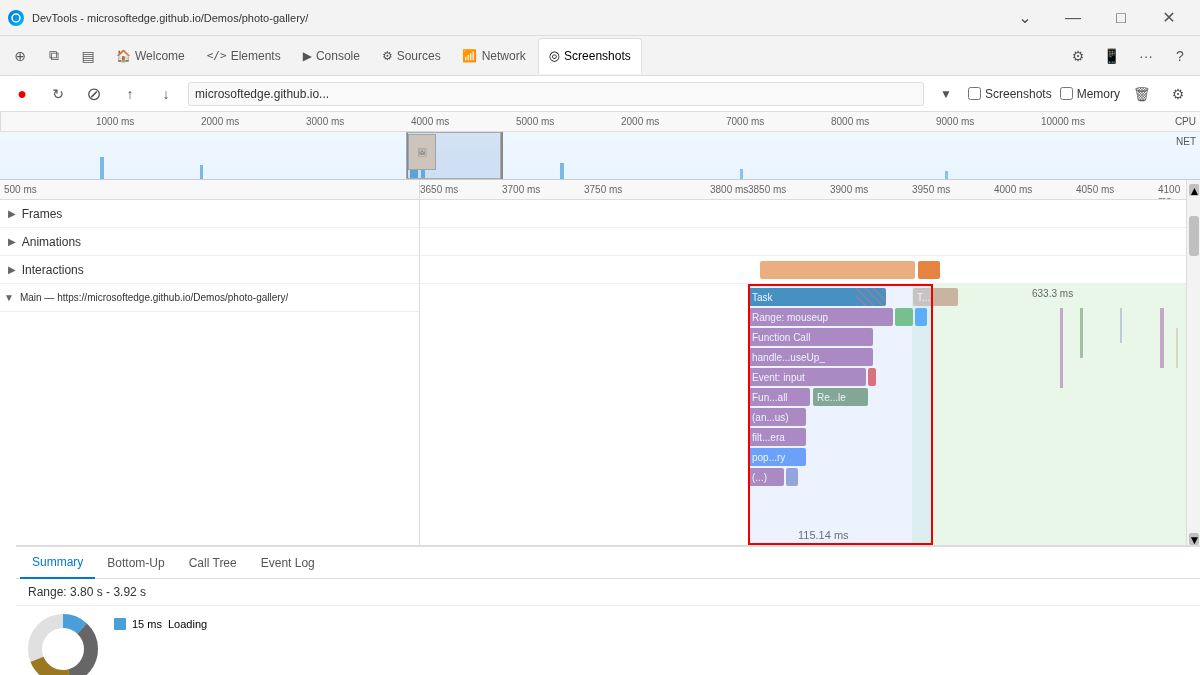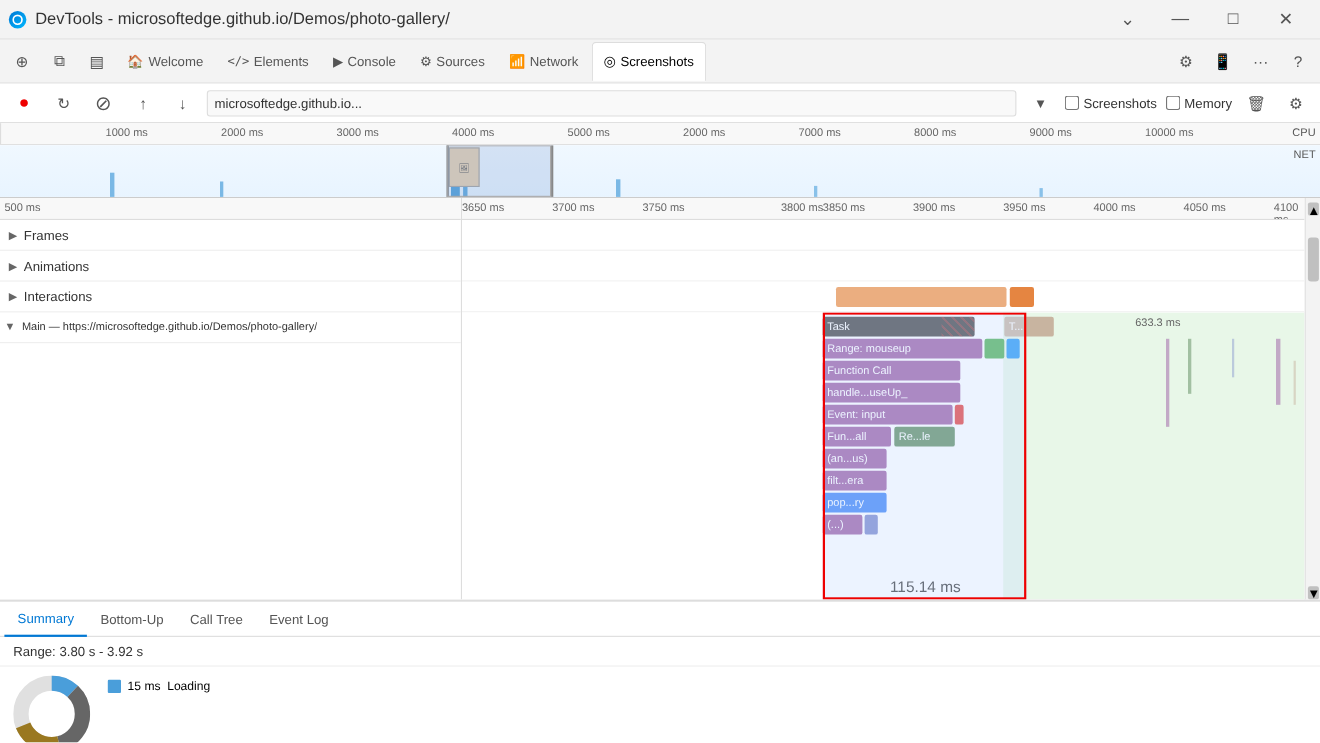--- a/index.html
+++ b/index.html
@@ -3,21 +3,21 @@
   <meta charset="utf-8">
   <style>
     * { margin: 0; padding: 0; box-sizing: border-box; }
     body { font-family: 'Segoe UI', Arial, sans-serif; font-size: 12px; background: #fff; width: 1200px; height: 675px; overflow: hidden; }
 
     
     .title-bar {
       display: flex; align-items: center; background: #f3f3f3; height: 36px;
       padding: 0 8px; border-bottom: 1px solid #ddd; gap: 8px;
     }
-    .title-bar-text { font-size: 15px; color: #333; flex: 1; }
+    .title-bar-text { font-size: 11px; color: #333; flex: 1; }
     .title-bar-controls { display: flex; gap: 2px; }
     .title-bar-btn { width: 46px; height: 36px; border: none; background: transparent; cursor: pointer; font-size: 16px; display: flex; align-items: center; justify-content: center; color: #555; }
 
     
     .nav-tabs {
       display: flex; align-items: center; background: #f3f3f3; height: 40px;
       padding: 0 4px; border-bottom: 1px solid #ddd; gap: 2px;
     }
     .nav-icon-btn { width: 32px; height: 32px; border: none; background: transparent; cursor: pointer; display: flex; align-items: center; justify-content: center; border-radius: 4px; color: #555; font-size: 14px; }
     .nav-tab { display: flex; align-items: center; gap: 4px; padding: 0 10px; height: 36px; border: none; background: transparent; cursor: pointer; font-size: 12px; color: #555; border-radius: 4px 4px 0 0; white-space: nowrap; }
@@ -37,21 +37,21 @@
 
     .section-row {
       display: flex; align-items: center; height: 28px;
       border-bottom: 1px solid #eee; padding: 0 8px; cursor: pointer;
       font-size: 12px; color: #333;
     }
     .section-row .arrow { margin-right: 6px; font-size: 10px; color: #666; }
     .section-row.main-row { font-size: 11px; padding: 0 4px; }
 
     
-    .bottom-panel { height: 130px; border-top: 2px solid #ddd; background: #fff; display: flex; flex-direction: column; }
+    .bottom-panel { height: 130px; border-top: 2px solid #ddd; background: #fff; display: flex; flex-direction: column; margin-left: 16px; }
     .bottom-tabs { display: flex; border-bottom: 1px solid #ddd; height: 32px; align-items: center; padding: 0 4px; }
     .bottom-tab { padding: 0 12px; height: 32px; border: none; background: transparent; cursor: pointer; font-size: 12px; color: #555; display: flex; align-items: center; }
     .bottom-tab.active { color: #0078d4; border-bottom: 2px solid #0078d4; font-weight: 500; }
     .legend-item { display: flex; align-items: center; gap: 6px; font-size: 11px; }
     .legend-color { width: 12px; height: 12px; border-radius: 1px; }
 
     
     .scrollbar-v { width: 14px; background: #f3f3f3; border-left: 1px solid #ddd; display: flex; flex-direction: column; align-items: center; }
     .scrollbar-thumb { width: 10px; background: #c0c0c0; border-radius: 3px; margin-top: 20px; height: 40px; }
 
@@ -242,21 +242,21 @@
     </div>
 
     <div style="flex:1; position:relative; overflow:hidden; background:#fff;">
 
       <div style="position:absolute; top:0; left:492px; right:0; height:100%; background:rgba(180,230,180,0.3);">
         <span style="position:absolute; top:4px; left:120px; font-size:10px; color:#666;">633.3 ms</span>
       </div>
 
       <div class="selection-box" style="left:328px; top:0; width:185px; bottom:0;"></div>
 
-      <div class="flame-item" style="left:328px; top:4px; width:138px; background:#404040;">
+      <div class="flame-item" style="left:328px; top:4px; width:138px; background:#0369a1;">
         <span>Task</span>
         <div style="position:absolute;right:0;top:0;bottom:0;width:30px;background:repeating-linear-gradient(45deg,rgba(200,60,60,0.4),rgba(200,60,60,0.4) 2px,transparent 2px,transparent 6px);"></div>
       </div>
       <div class="flame-item" style="left:493px; top:4px; width:45px; background:#c8b4a0;">
         <span>T...</span>
       </div>
 
       <div class="flame-item" style="left:328px; top:24px; width:145px; background:#9b5ca4;">
         <span>Range: mouseup</span>
       </div>
@@ -293,21 +293,21 @@
 
       <div class="flame-item" style="left:328px; top:164px; width:58px; background:#3b82f6;">
         <span>pop...ry</span>
       </div>
 
       <div class="flame-item" style="left:328px; top:184px; width:36px; background:#9b5ca4;">
         <span>(...)</span>
       </div>
       <div class="flame-item" style="left:366px; top:184px; width:12px; background:#7986cb;"></div>
 
-      <div style="position:absolute; bottom:4px; left:378px; font-size:14px; color:#333;margin-left:11px;">115.14 ms</div>
+      <div style="position:absolute; bottom:4px; left:378px; font-size:11px; color:#333;">115.14 ms</div>
 
       <div style="position:absolute; top:24px; left:640px; width:3px; height:80px; background:#9b5ca4; opacity:0.5;"></div>
       <div style="position:absolute; top:24px; left:660px; width:3px; height:50px; background:#5c8a5c; opacity:0.5;"></div>
       <div style="position:absolute; top:24px; left:700px; width:2px; height:35px; background:#7986cb; opacity:0.4;"></div>
       <div style="position:absolute; top:24px; left:740px; width:4px; height:60px; background:#9b5ca4; opacity:0.5;"></div>
       <div style="position:absolute; top:44px; left:756px; width:2px; height:40px; background:#c8b4a0; opacity:0.5;"></div>
 
     </div>
   </div>
 

